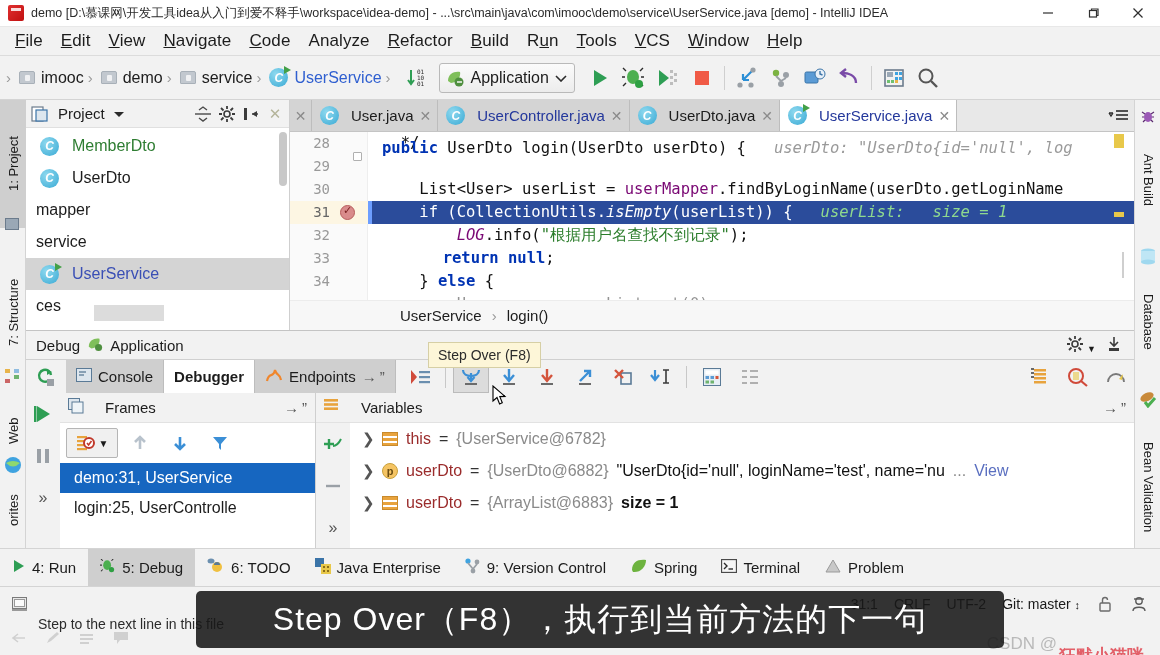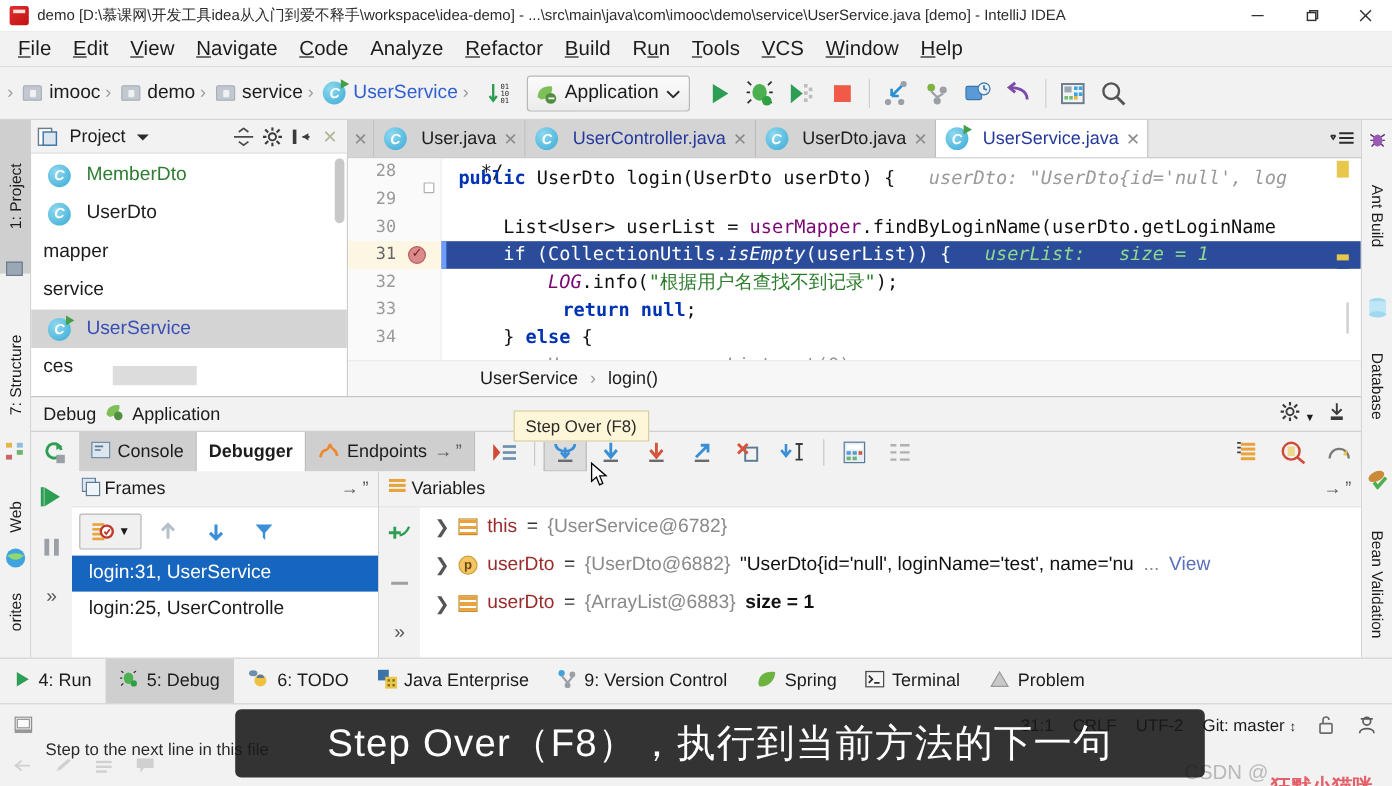--- a/index.html
+++ b/index.html
@@ -221,21 +221,21 @@
   .dbg-actions { display:flex; align-items:center; background:#f2f2f2; flex:1; padding-left: 6px; gap: 2px; }
   .dact { width: 36px; height: 32px; display:flex;align-items:center;justify-content:center; }
   .dact.pressed { background:#dcdcdc; border:1px solid #bbb; }
   .dsep { width:1px; height:22px; background:#c8c8c8; margin:0 5px; }
 
   .dbg-body { position:absolute; left:0; top: 62px; width:1108px; height: 156px; display:flex; }
   .dbg-leftcol { width: 34px; background:#f2f2f2; position:relative; }
   .dcolbtn { width:34px; height:42px; display:flex;align-items:center;justify-content:center; }
   .frames-pane { width: 256px; background:#ffffff; border-right:1px solid #cfcfcf; position:relative; }
   .pane-head {
-    height: 30px; background:#f2f2f2; display:flex;align-items:center;gap:3px;padding:0 8px;
+    height: 30px; background:#f2f2f2; display:flex;align-items:center;gap:21px;padding:0 8px;
     font-size:15px; color:#1c1c1c; border-bottom:1px solid #e2e2e2;
   }
   .pane-head .grow { flex:1; }
   .frames-toolbar { height: 40px; display:flex; align-items:center; gap:4px; padding-left:6px; background:#ffffff;}
   .fbtn { width:36px;height:30px;display:flex;align-items:center;justify-content:center;}
   .fbtn.boxed { border:1px solid #b5b5b5; background:#f0f0f0; border-radius:2px; width:52px;}
   .frow {
     height: 30px; display:flex; align-items:center; padding-left: 14px;
     font-size: 16px; color:#1c1c1c;
   }
@@ -651,21 +651,21 @@
       <div class="cl" style="top:0px; left:14px;"><span class="t">  */</span></div>
 
       <div class="cl" style="top:5px; left:14px;"><span class="k">public </span><span class="t">UserDto login(UserDto userDto) { </span><span class="hint">  userDto: "UserDto{id='null', log</span></div>
 
       <div class="cl" style="top:46px; left:14px;"><span class="t">    List&lt;User&gt; userList = </span><span class="f">userMapper</span><span class="t">.findByLoginName(userDto.getLoginName</span></div>
 
       <div class="cl" style="top:69px; left:14px;"><span class="hl-txt">    if (CollectionUtils.</span><span class="hl-txt" style="font-style:italic;margin-top:24px;">isEmpty</span><span class="hl-txt">(userList)) {  </span><span class="hl-hint"> userList:   size = 1</span></div>
 
       <div class="cl" style="top:92px; left:14px;"><span class="t">        </span><span class="f" style="font-style:italic;">LOG</span><span class="t">.info(</span><span class="st">"根据用户名查找不到记录"</span><span class="t">);</span></div>
 
-      <div class="cl" style="top:115px; left:26px;"><span class="t">        </span><span class="k">return </span><span class="k">null</span><span class="t">;</span></div>
+      <div class="cl" style="top:115px; left:0;"><span class="t">        </span><span class="k">return </span><span class="k">null</span><span class="t">;</span></div>
 
       <div class="cl" style="top:138px; left:14px;"><span class="t">    } </span><span class="k">else</span><span class="t"> {</span></div>
 
       <div class="cl" style="top:161px; left:14px; opacity:.45;"><span class="t">        User user = userList.get(0);</span></div>
     </div>
 
     <div class="editor-right-marks">
       <div class="mark" style="top:2px; height:14px; background:#e8c84a;"></div>
       <div class="mark" style="top:80px; height:5px; background:#e8c84a;"></div>
       <div class="mark" style="top:88px; height:4px; background:#2b4c9b;"></div>
@@ -897,21 +897,21 @@
                 <path d="M9 3 L9 15 M4 10 L9 15 L14 10" stroke="#3b8fd6" stroke-width="2.6" fill="none"></path>
               </svg>
           </div>
           <div class="fbtn">
             <svg width="18" height="18" viewBox="0 0 18 18">
                 <path d="M2 3 L16 3 L10 10 L10 16 L8 14 L8 10 Z" fill="#3b8fd6"></path>
               </svg>
           </div>
         </div>
         <div class="frow sel">
-          <span>login:31, UserService</span>
+          <span>demo:31, UserService</span>
         </div>
         <div class="frow">
           <span>login:25, UserControlle</span>
         </div>
       </div>
 
       <div class="vars-pane">
         <div class="pane-head">
           <span>
             <svg width="16" height="14" viewBox="0 0 16 14">

